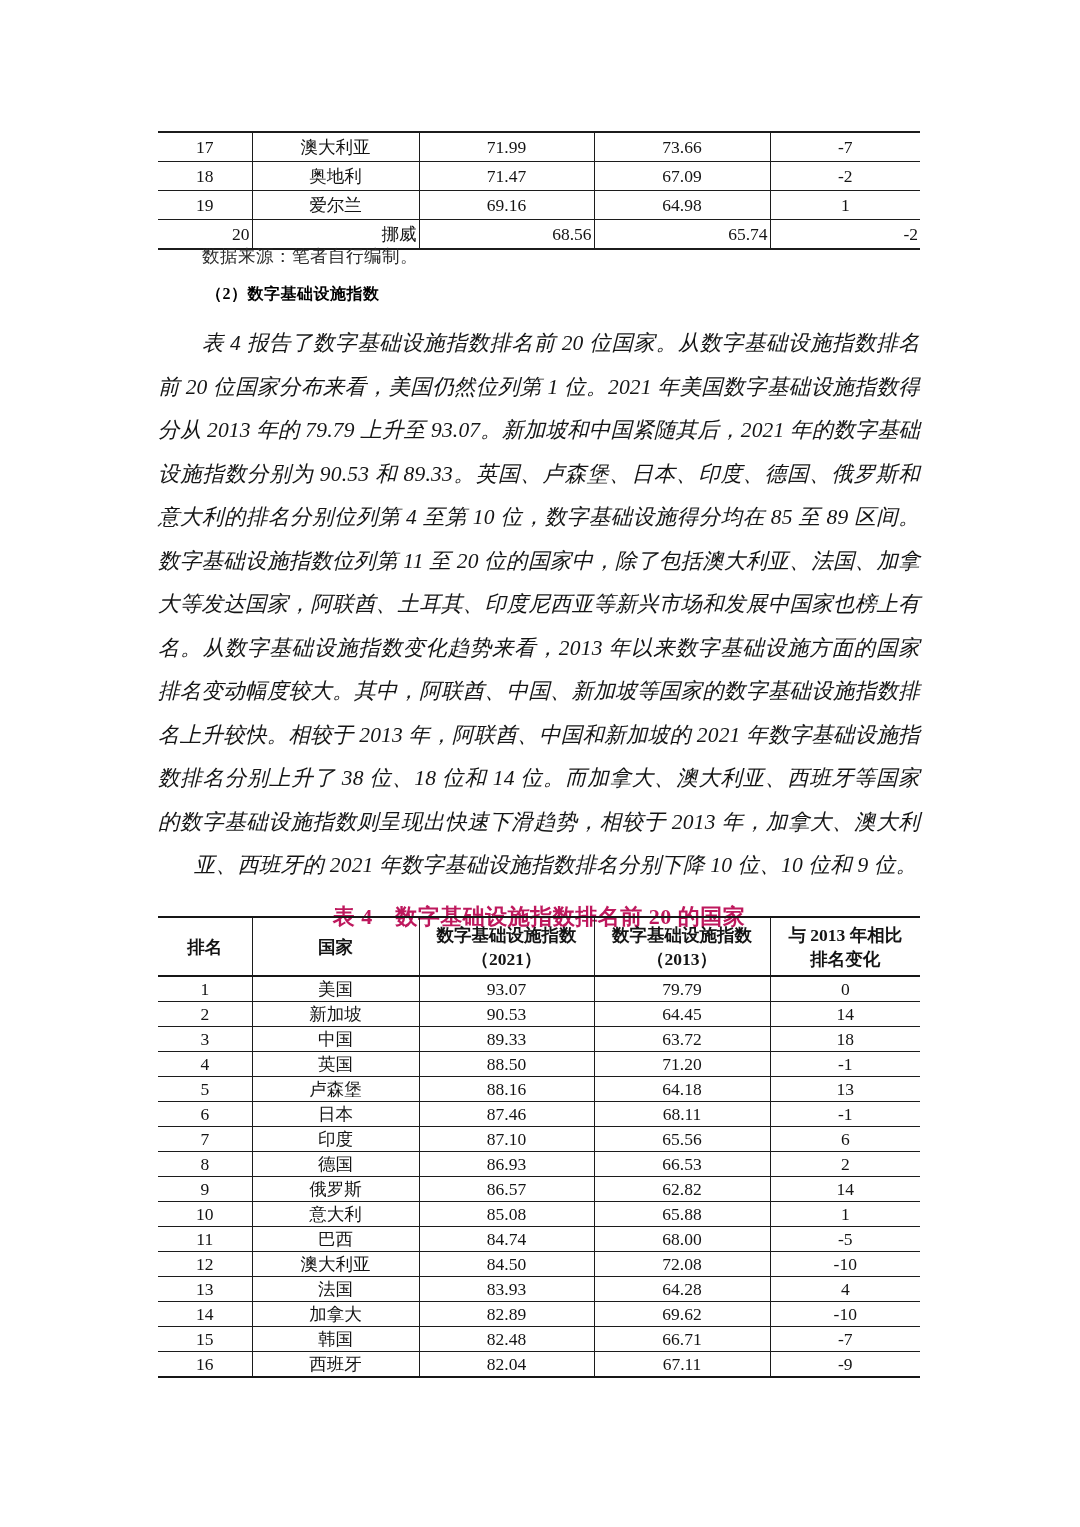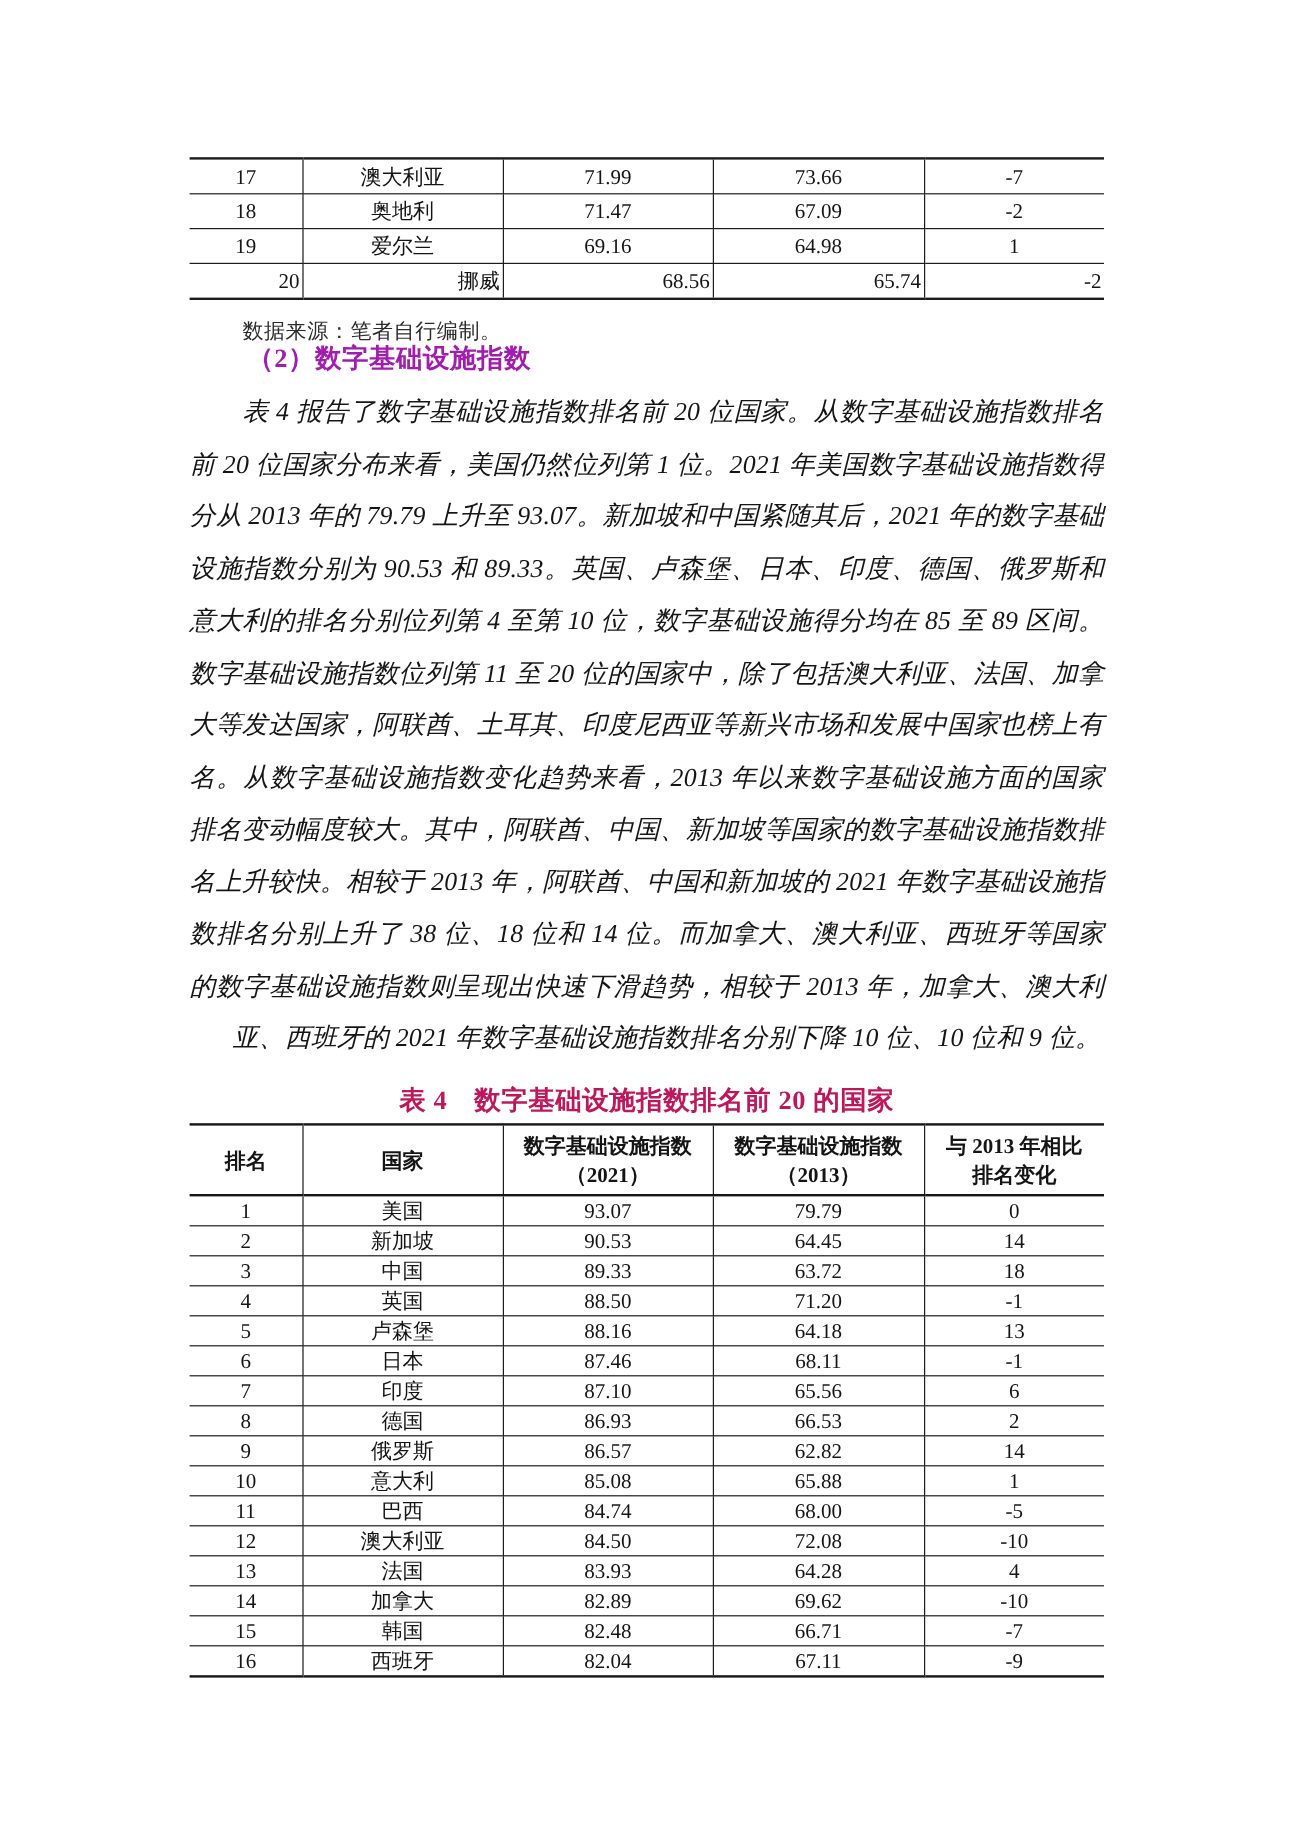--- a/index.html
+++ b/index.html
@@ -35,28 +35,28 @@
   table.doc-table td:last-child, table.doc-table th:last-child { border-right: none; }
 
   
   #top-table { position: absolute; top: 131px; }
   #top-table td { border-bottom: 1.5px solid #1c1c1c; height: 28px; }
   #top-table tr:first-child td { border-top: 2px solid #1c1c1c; }
   #top-table tr:last-child td { border-bottom: 2.5px solid #1c1c1c; text-align: right; }
 
   
   #source-note {
-    position: absolute; top: 264px; left: 202px;
+    position: absolute; top: 244px; left: 202px;
     font-size: 17.5px; color: #2b2b2b; letter-spacing: 0.5px;
   }
 
   
   #section-heading {
     position: absolute; top: 284px; left: 206px;
-    font-size: 22px; font-weight: bold; color: #a21caf; letter-spacing: 0.5px;
+    font-size: 16px; font-weight: bold; color: #000000; letter-spacing: 0.5px;
   }
 
   
   #paragraph { position: absolute; top: 322px; font-size: 21.5px; color: #151515; font-style: italic; }
   #paragraph .pline {
     line-height: 43.5px;
     height: 43.5px;
     text-align: justify;
     text-align-last: justify;
     white-space: nowrap;
@@ -66,21 +66,21 @@
   #paragraph .pline.last { text-align-last: left; margin-left: 36px; }
 
   
   #table4-title {
     position: absolute; top: 902px; width: 762px;
     text-align: center; font-size: 22px; font-weight: bold; color: #be185d;
     letter-spacing: 0.5px;
   }
 
   
-  #table4 { position: absolute; top: 916px; margin-top: 20px; }
+  #table4 { position: absolute; top: 916px; }
   #table4 thead th {
     border-top: 2.5px solid #161616;
     border-bottom: 2px solid #161616;
     height: 57px;
     font-weight: bold;
     white-space: pre-line;
     line-height: 24px;
     font-size: 17.5px;
   }
   #table4 tbody td { border-bottom: 1.5px solid #1c1c1c; height: 24px; }

